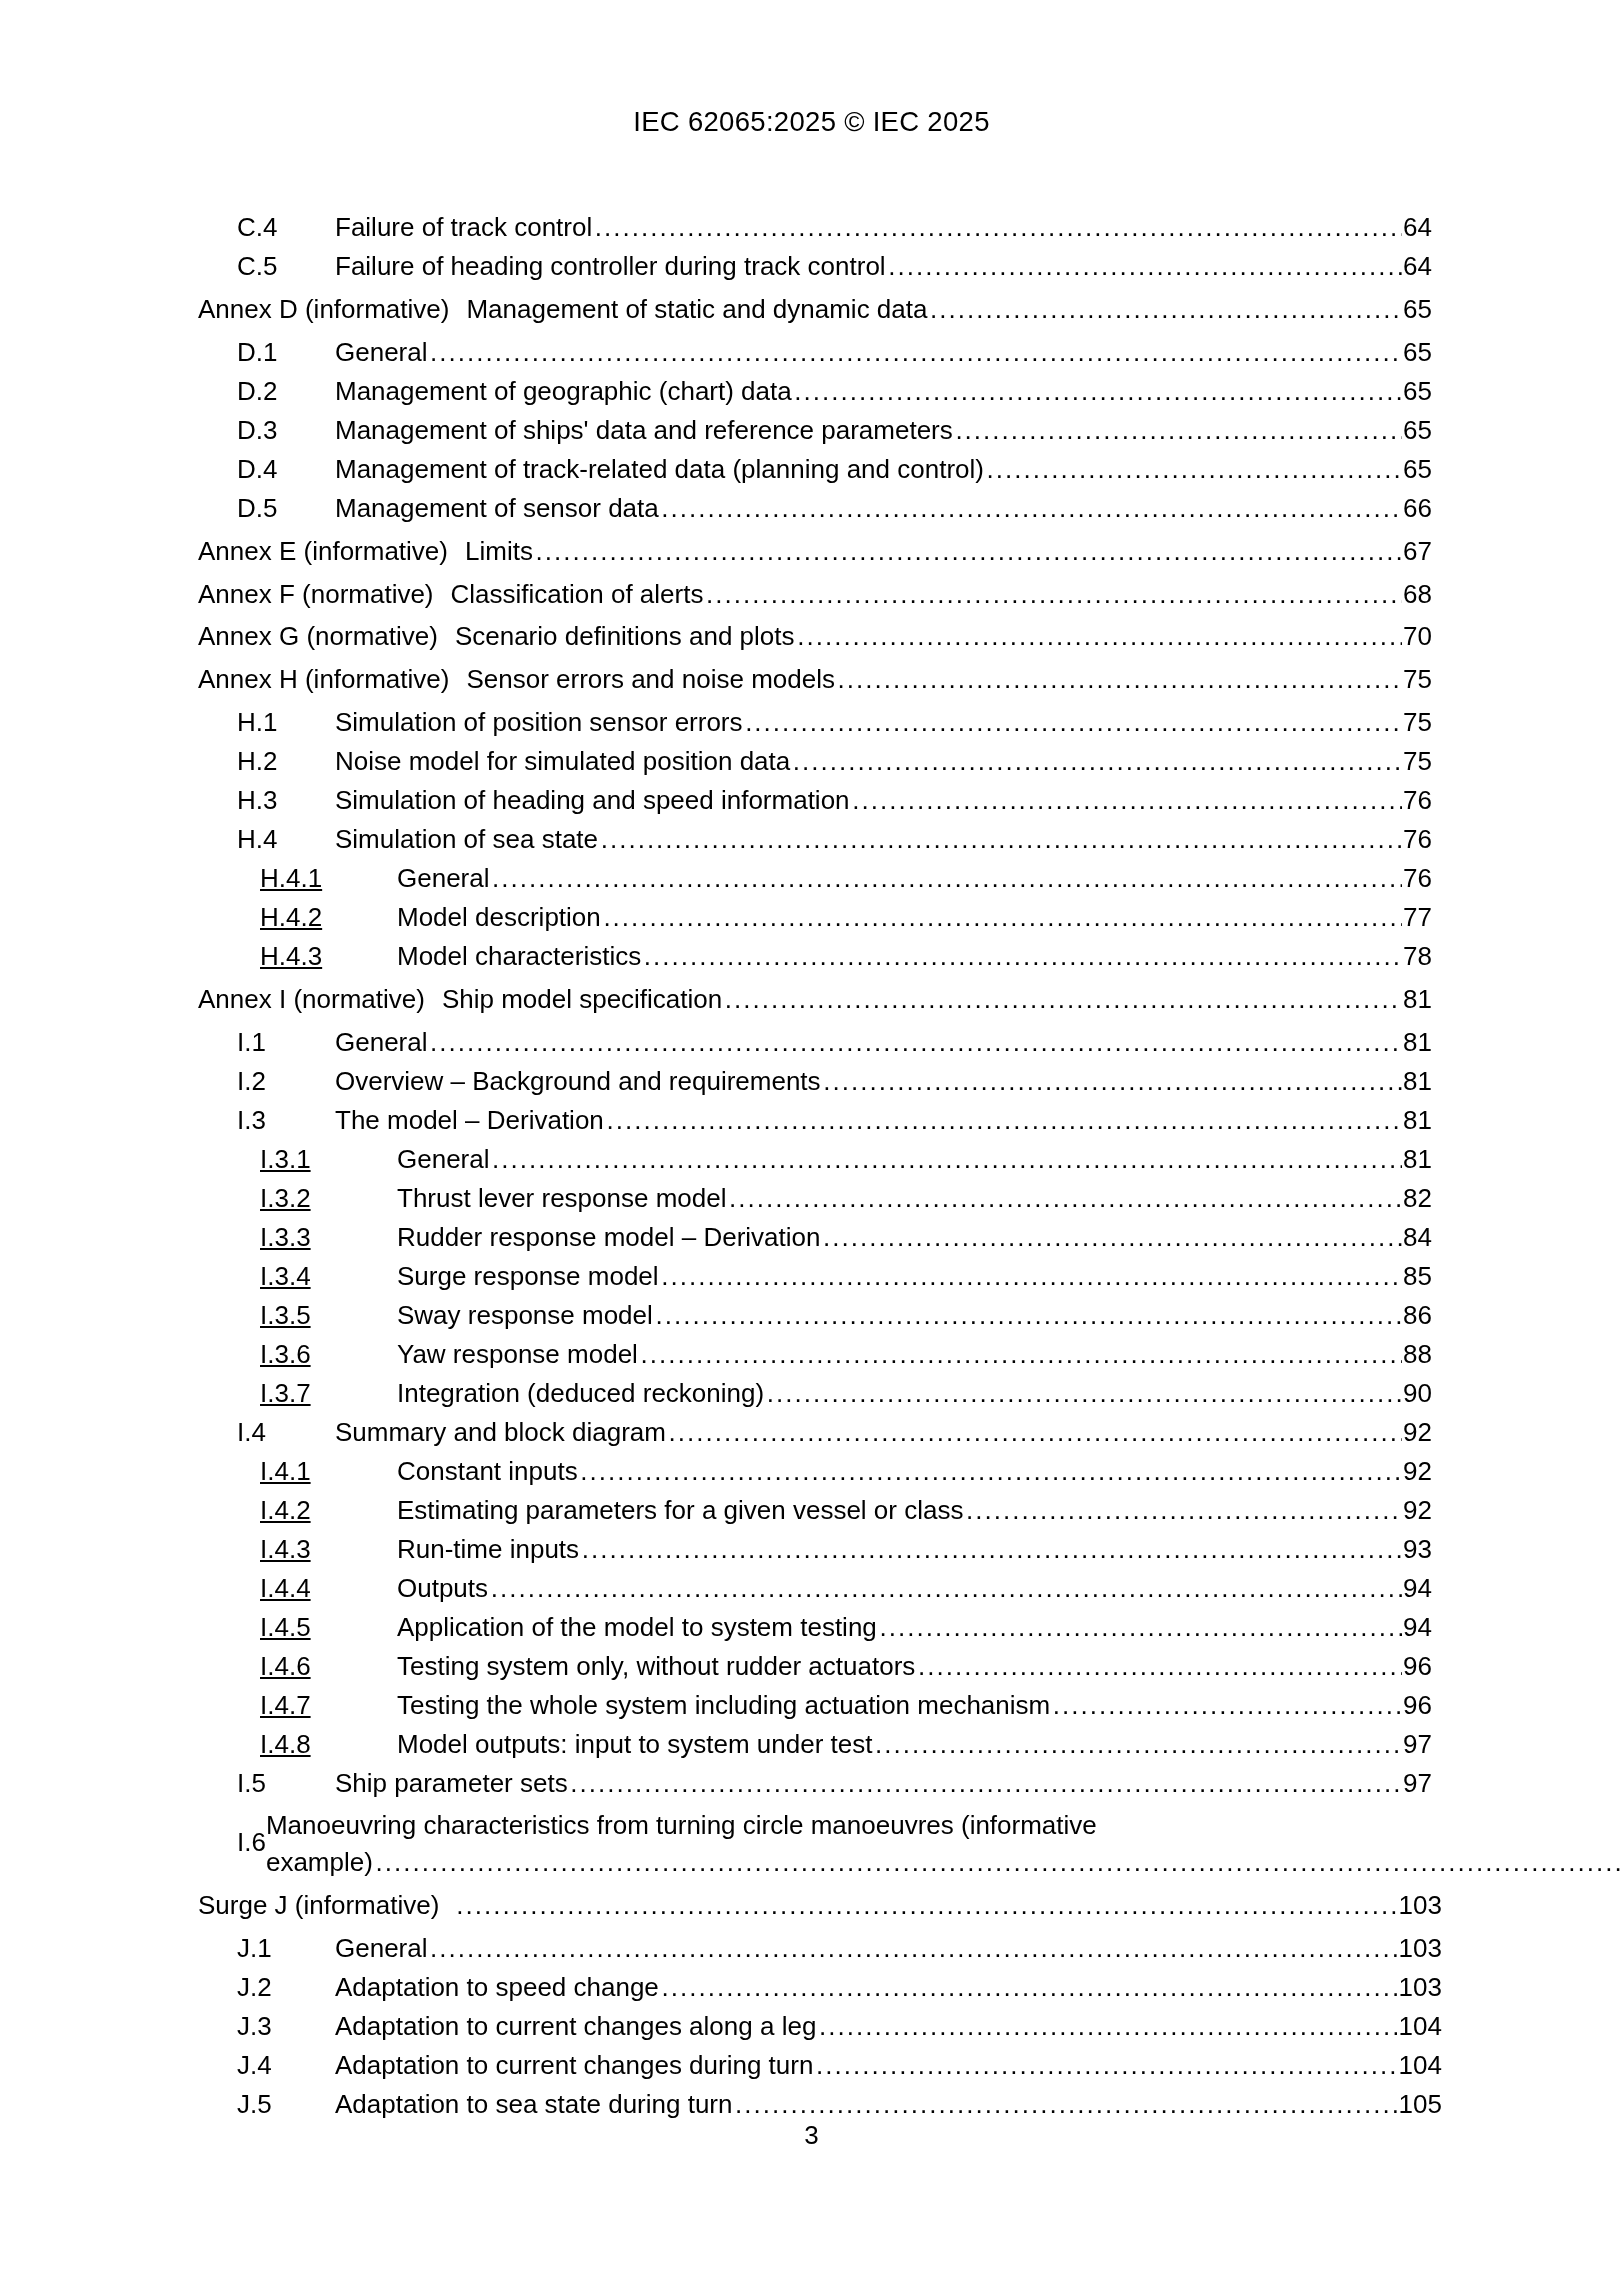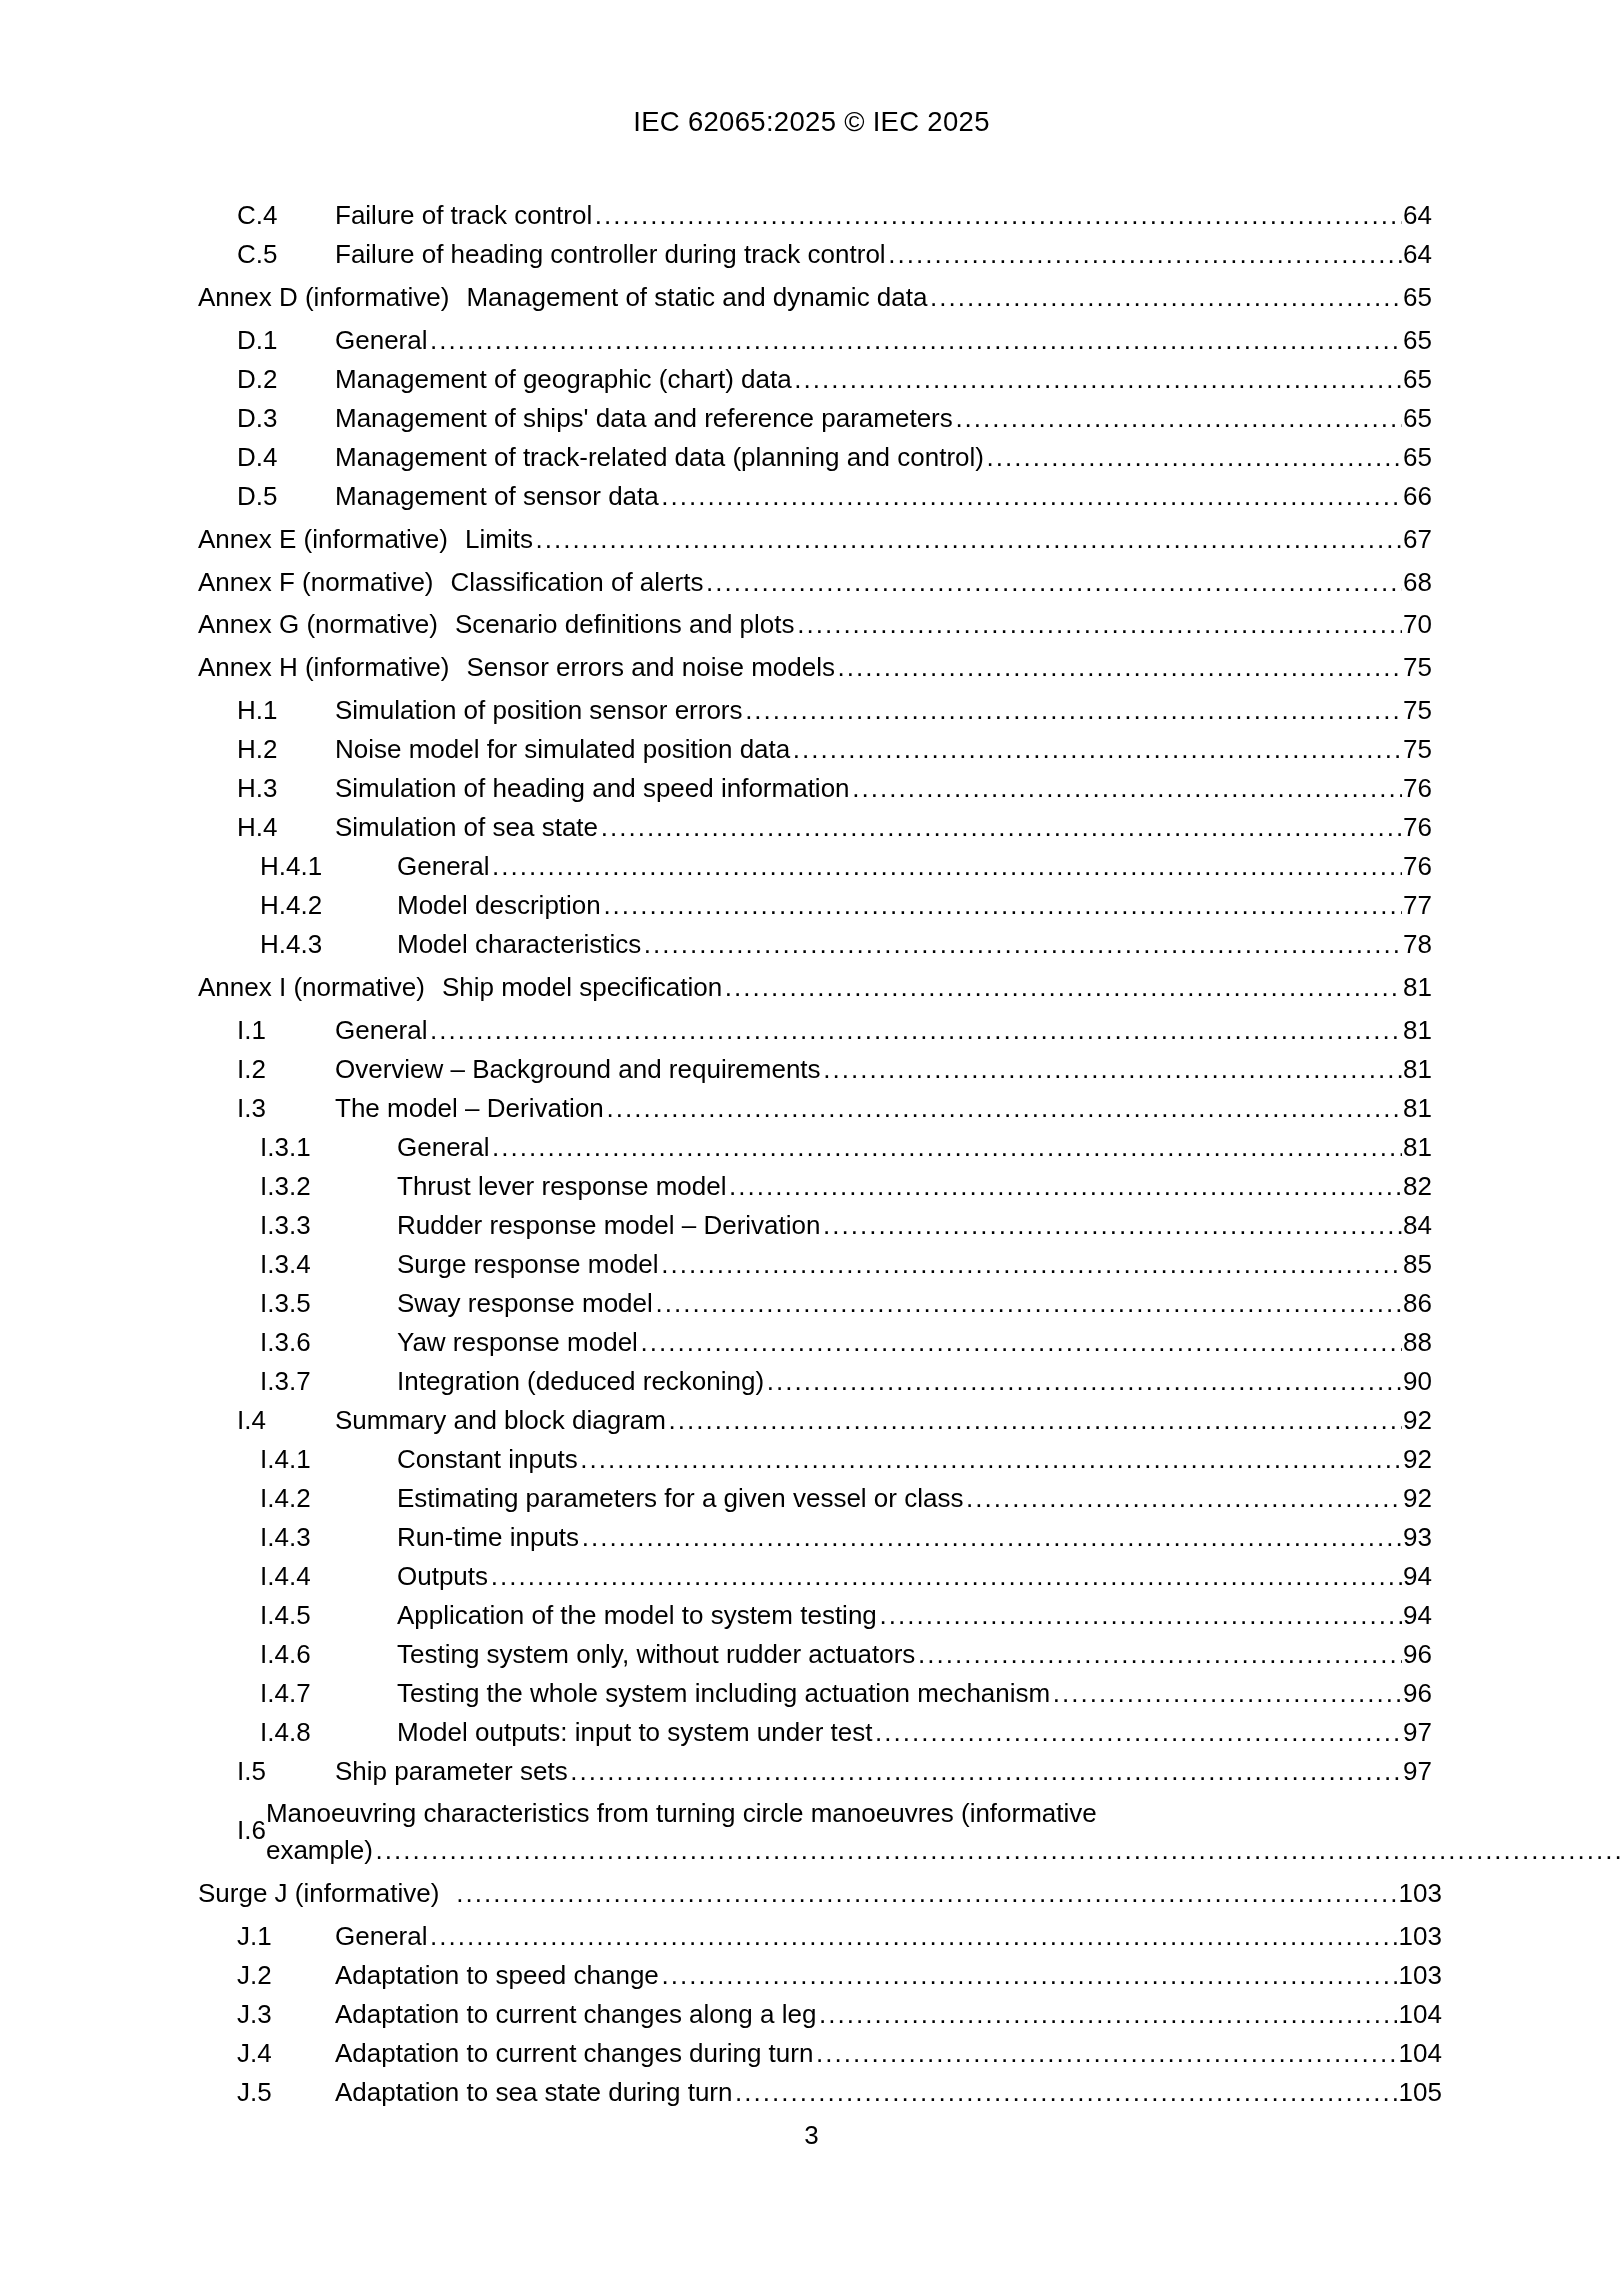--- a/index.html
+++ b/index.html
@@ -1,26 +1,26 @@
 <!DOCTYPE html>
 <html style="font-size:10.5px"><head>
 <meta charset="utf-8">
 <style>
   html, body { margin: 0; padding: 0; background: #ffffff; }
   body { width: 1623px; height: 2295px; position: relative; overflow: hidden;
          font-family: "Liberation Sans", sans-serif; color: #000; }
   .header { position: absolute; top: 106px; left: 0; width: 1623px; text-align: center;
             font-size: 27.5px; letter-spacing: 0.3px; }
-  .toc { position: absolute; left: 198px; top: 196px; width: 1244px; }
+  .toc { position: absolute; left: 198px; top: 208px; width: 1244px; }
   .row { position: relative; display: flex; align-items: baseline; font-size: 26px;
          line-height: 39px; height: 39px; }
   .row.annex { margin-top: 3.9px; margin-bottom: 3.9px; }
   .num { display: inline-block; white-space: nowrap; }
   .lvl1 .num { width: 98px; padding-left: 39px; }
-  .lvl2 .num { width: 137px; padding-left: 62px; }
+  .lvl2 .num { width: 137px; padding-left: 62px; text-decoration: underline; }
   .lvl2 .ttl-wrap { }
   .ttl-wrap { flex: 1; display: flex; align-items: flex-start; overflow: hidden; white-space: nowrap; }
   .ttl { white-space: nowrap; padding-right: 2.6px; }
   .dots { flex: 1; overflow: hidden; white-space: nowrap; letter-spacing: 1.3px; }
   .dots::after { content: ". . . . . . . . . . . . . . . . . . . . . . . . . . . . . . . . . . . . . . . . . . . . . . . . . . . . . . . . . . . . . . . . . . . . . . . . . . . . . . . . . . . . . . . . . . . . . . . . . . . . . . . . . . . . . . . . . . . . . . . . . . . . . . . . . . . . . . . . . . . . . . . . . . . . . . . . . . . . . . . . . . . . . . . . . . . . . . . . . . . . . . . . . . . . . . . . . . . . . . . . . . . . . . . . . . . . . . . . . . . . . . . . . . . . . . . . . . . . . . . . . . . . . . . . . . . . . . . . . ."; letter-spacing: -2.6px; }
   .pg { white-space: nowrap; padding-left: 1.3px; min-width: 39px; text-align: left; }
   .row.twoline { height: 79px; align-items: center; }
   .twoline .tl-block { flex: 1; display: flex; flex-direction: column; }
   .twoline .line1 { line-height: 39px; white-space: nowrap; }
   .twoline .line2 { display: flex; align-items: baseline; line-height: 34px; }

